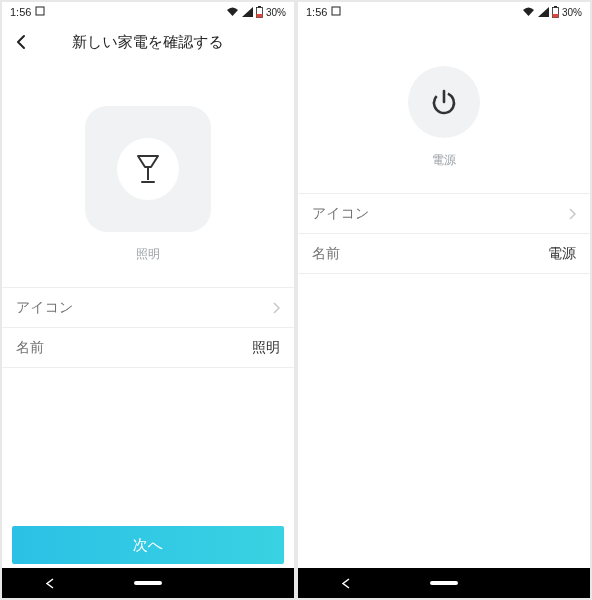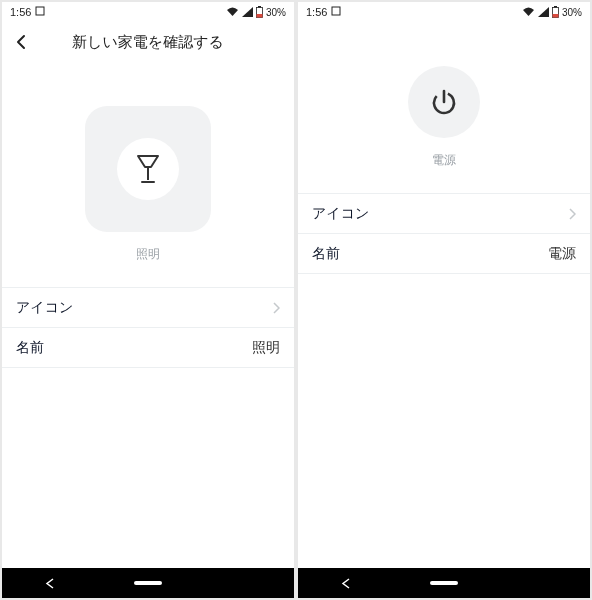--- a/index.html
+++ b/index.html
@@ -17,21 +17,21 @@
   .title { position: absolute; left: 0; right: 0; text-align: center; font-size: 15px; color: #222; pointer-events: none; font-weight: 500; }
 
   .preview { display: flex; flex-direction: column; align-items: center; padding-top: 44px; padding-bottom: 24px; }
   .square-card { width: 126px; height: 126px; background: #f1f2f3; border-radius: 22px; display: flex; align-items: center; justify-content: center; }
   .inner-circle { width: 62px; height: 62px; background: #fff; border-radius: 50%; display: flex; align-items: center; justify-content: center; }
   .circle-card { width: 72px; height: 72px; background: #f1f2f3; border-radius: 50%; display: flex; align-items: center; justify-content: center; }
   .preview-label { font-size: 12px; color: #9aa0a6; margin-top: 14px; }
 
   .rows { border-top: 1px solid #eceff1; }
   .row { height: 40px; display: flex; align-items: center; justify-content: space-between; padding: 0 14px; border-bottom: 1px solid #eceff1; font-size: 14px; color: #333; cursor: pointer; }
-  .row .label { color: #0f172a; }
+  .row .label { color: #737373; }
   .row .value { color: #333; display: flex; align-items: center; gap: 6px; }
   .chev { color: #c5c9cc; }
 
   .bottom-btn { position: absolute; bottom: 34px; left: 10px; right: 10px; height: 38px; background: linear-gradient(90deg, #2bc1e6, #38d2e2); border-radius: 2px; display: flex; align-items: center; justify-content: center; color: #fff; font-size: 15px; cursor: pointer; }
 
   .navbar { position: absolute; bottom: 0; left: 0; right: 0; height: 30px; background: #000; display: flex; align-items: center; justify-content: space-around; }
   .nav-btn { width: 60px; display: flex; align-items: center; justify-content: center; cursor: pointer; }
 </style>
 </head>
 <body>
@@ -98,20 +98,23 @@
             <path d="M2 1 L7 6 L2 11" stroke="#c5c9cc" stroke-width="1.5" fill="none"></path>
           </svg>
       </span>
     </div>
     <div class="row">
       <span class="label">名前</span>
       <span class="value">照明</span>
     </div>
   </div>
 
+  <div class="bottom-btn">
+    <span>次へ</span>
+  </div>
 
   <div class="navbar">
     <div class="nav-btn">
       <svg width="11" height="11" viewBox="0 0 11 11">
           <path d="M8 1 L2 5.5 L8 10" stroke="#fff" stroke-width="1.5" fill="none"></path>
         </svg>
     </div>
     <div class="nav-btn">
       <svg width="28" height="10" viewBox="0 0 28 10">
           <rect x="0" y="3" width="28" height="4" rx="2" fill="#fff"></rect>

